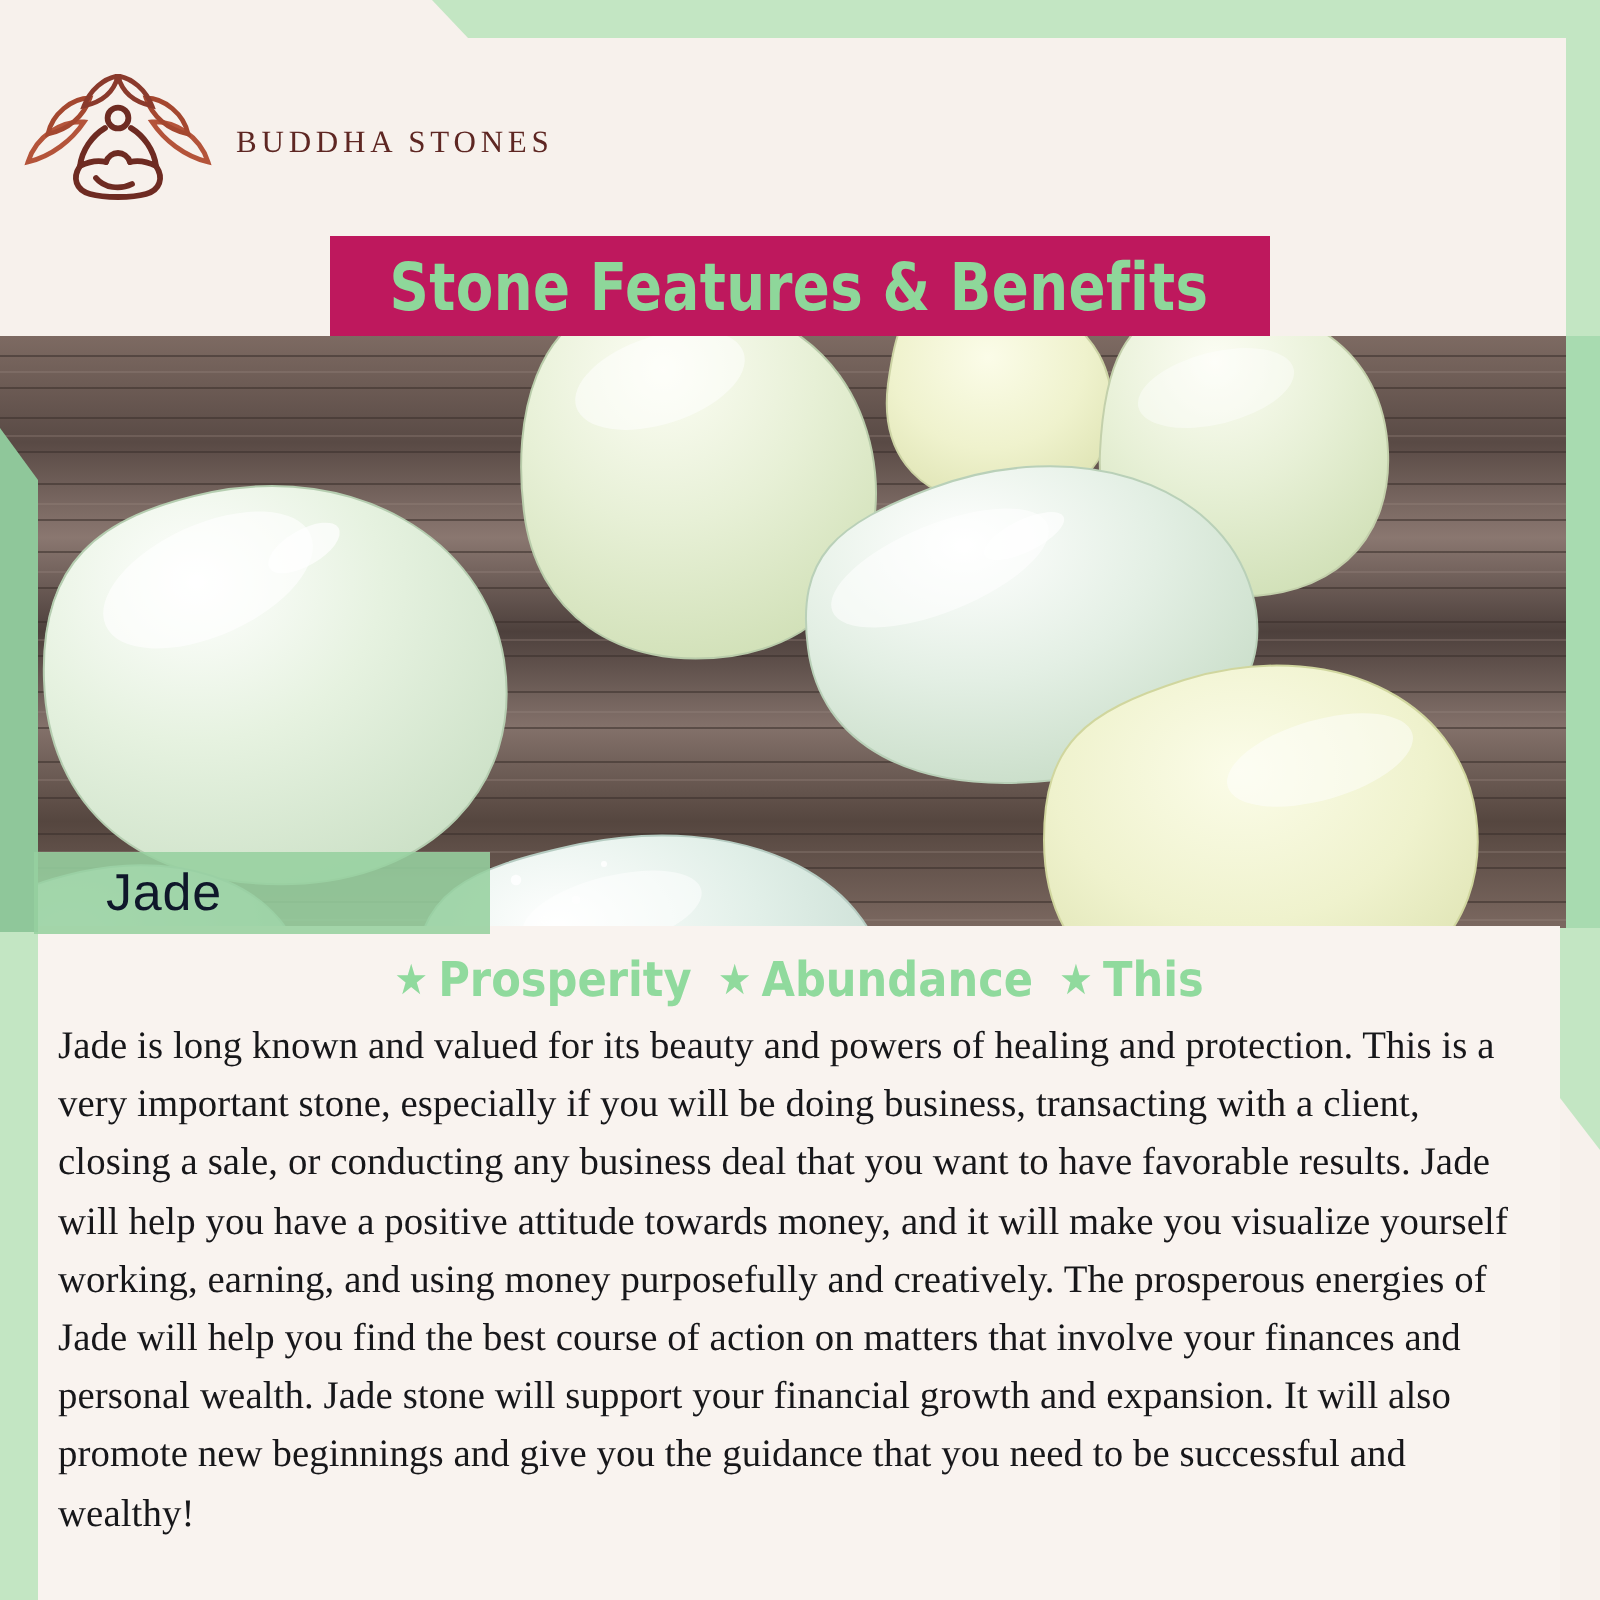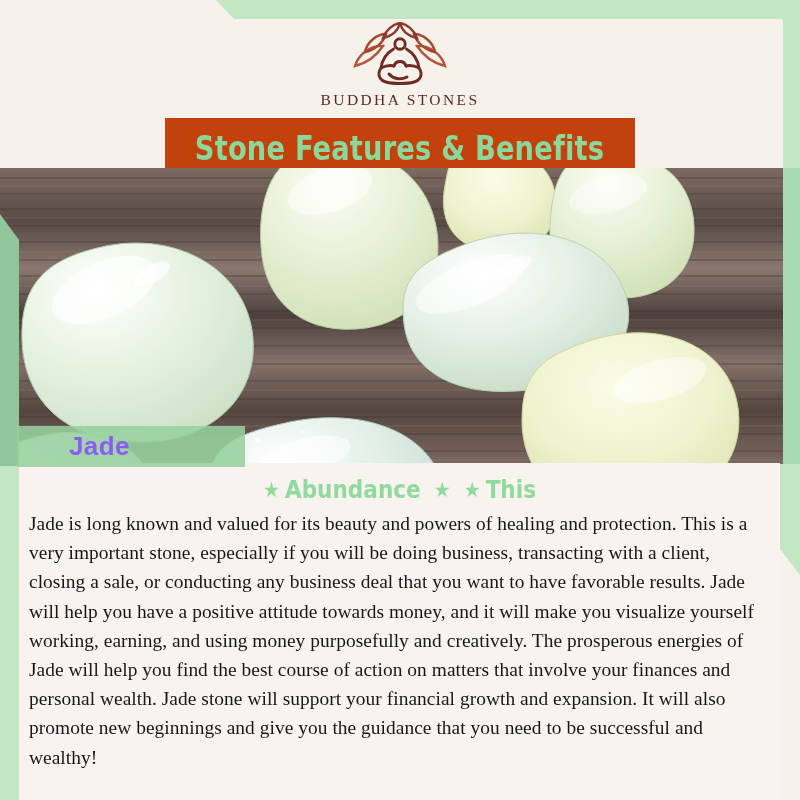--- a/index.html
+++ b/index.html
@@ -75,43 +75,43 @@
     z-index: 1;
   }
 
   
   .brand {
     position: absolute;
     top: 22px; left: 0;
     width: 800px; height: 96px;
     z-index: 3;
     display: flex;
-    flex-direction: column;
+    flex-direction: row;
     align-items: center;
     justify-content: flex-start;
   }
   .lotus-mark { width: 118px; height: 66px; display: block; }
   .brand-name {
     margin-top: 3px;
     font-family: "Liberation Serif", serif;
     font-size: 15.5px;
     letter-spacing: 2.4px;
     color: #5e2723;
     white-space: nowrap;
   }
 
   
   .title-banner {
     position: absolute;
     top: 118px; left: 165px;
     width: 470px; height: 50px;
-    background: #c2410c;
+    background: #be185d;
     z-index: 6;
     display: flex;
-    align-items: flex-end;
+    align-items: center;
     justify-content: center;
   }
   .title-banner h1 {
     font-family: "DejaVu Sans Condensed", "Liberation Sans Narrow", "Liberation Sans", sans-serif;
     font-size: 33px;
     font-weight: 700;
     color: #8ed79a;
     letter-spacing: 0.2px;
     transform: scaleX(0.92);
     white-space: nowrap;
@@ -132,24 +132,24 @@
   .stone-chip {
     position: absolute;
     top: 426px; left: 17px;
     width: 228px; height: 41px;
     background: rgba(150, 208, 159, 0.88);
     z-index: 7;
     display: flex;
     align-items: center;
   }
   .stone-chip span {
-    margin-left: 52px;
+    margin-left: 36px;
     font-size: 26px;
-    font-weight: 700;
-    color: #8b5cf6;
+    font-weight: 400;
+    color: #0f172a;
     letter-spacing: 0.4px;
   }
 
   
   .content {
     position: absolute;
     top: 463px; left: 19px;
     width: 761px; height: 337px;
     background: #f9f3ef;
     z-index: 5;
@@ -333,24 +333,25 @@
   </div>
 
   <div class="title-banner">
     <h1>Stone Features &amp; Benefits</h1>
   </div>
 
   <div class="content">
     <div class="benefits">
       <div class="benefit">
         <span class="star">★</span>
-        <span>Abundance</span>
+        <span>Prosperity</span>
       </div>
       <div class="benefit">
         <span class="star">★</span>
+        <span>Abundance</span>
       </div>
       <div class="benefit">
         <span class="star">★</span>
         <span>This</span>
       </div>
     </div>
     <p class="description">Jade is long known and valued for its beauty and powers of healing and protection. This is a very important stone, especially if you will be doing business, transacting with a client, closing a sale, or conducting any business deal that you want to have favorable results. Jade will help you have a positive attitude towards money, and it will make you visualize yourself working, earning, and using money purposefully and creatively. The prosperous energies of Jade will help you find the best course of action on matters that involve your finances and personal wealth. Jade stone will support your financial growth and expansion. It will also promote new beginnings and give you the guidance that you need to be successful and wealthy!</p>
   </div>
 
 </div>

